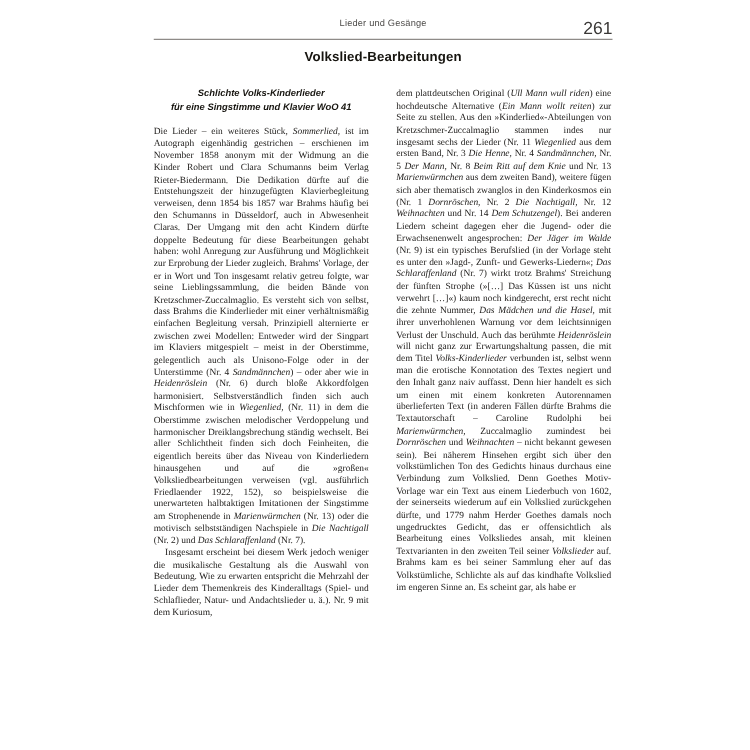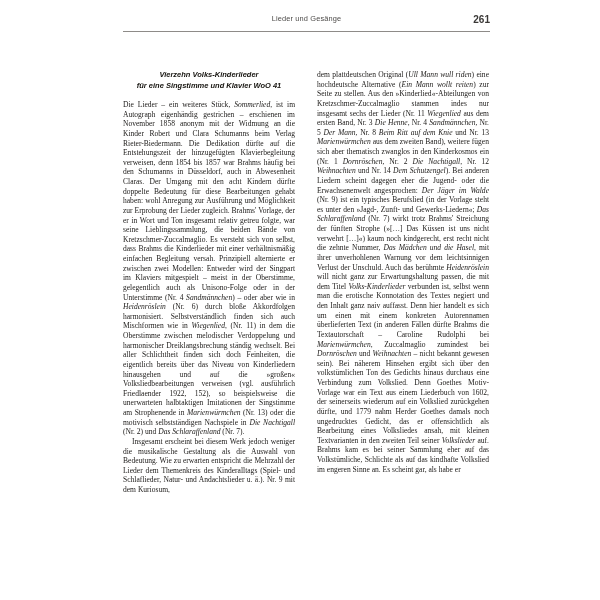--- a/index.html
+++ b/index.html
@@ -43,22 +43,22 @@
     font-size: 7.4px;
     letter-spacing: 0.15px;
     color: #4c4a48;
     white-space: nowrap;
   }
   .rh-folio {
     position: absolute;
     right: 0;
     top: 0;
     font-family: "Liberation Sans", sans-serif;
-    font-size: 10px;
-    font-weight: bold;
+    font-size: 14px;
+    font-weight: normal;
     color: #3a3836;
   }
   .rh-rule {
     position: absolute;
     left: 123px;
     top: 31px;
     width: 367px;
     height: 1px;
     background: #8e8b88;
   }
@@ -130,23 +130,24 @@
 <div class="page">
 
   <div class="running-head">
     <div class="running-head-inner">
       <span class="rh-title">Lieder und Gesänge</span>
       <span class="rh-folio">261</span>
     </div>
   </div>
   <div class="rh-rule"></div>
 
+  <div class="chapter-title">Volkslied-Bearbeitungen</div>
 
   <div class="work-heading">
-    <div>Vierzehn Volks-Kinderlieder</div>
+    <div>Schlichte Volks-Kinderlieder</div>
     <div>für eine Singstimme und Klavier WoO 41</div>
   </div>
 
   <div class="col col-left">
     <p>Die Lieder – ein weiteres Stück, <i>Sommerlied</i>, ist im Autograph eigenhändig gestrichen – erschienen im November 1858 anonym mit der Widmung an die Kinder Robert und Clara Schumanns beim Verlag Rieter-Biedermann. Die Dedikation dürfte auf die Entstehungszeit der hinzugefügten Klavierbegleitung verweisen, denn 1854 bis 1857 war Brahms häufig bei den Schumanns in Düsseldorf, auch in Abwesenheit Claras. Der Umgang mit den acht Kindern dürfte doppelte Bedeutung für diese Bearbeitungen gehabt haben: wohl Anregung zur Ausführung und Möglichkeit zur Erprobung der Lieder zugleich. Brahms' Vorlage, der er in Wort und Ton insgesamt relativ getreu folgte, war seine Lieblingssammlung, die beiden Bände von Kretzschmer-Zuccalmaglio. Es versteht sich von selbst, dass Brahms die Kinderlieder mit einer verhältnismäßig einfachen Begleitung versah. Prinzipiell alternierte er zwischen zwei Modellen: Entweder wird der Singpart im Klaviers mitgespielt – meist in der Oberstimme, gelegentlich auch als Unisono-Folge oder in der Unterstimme (Nr. 4 <i>Sandmännchen</i>) – oder aber wie in <i>Heidenröslein</i> (Nr. 6) durch bloße Akkordfolgen harmonisiert. Selbstverständlich finden sich auch Mischformen wie in <i>Wiegenlied</i>, (Nr. 11) in dem die Oberstimme zwischen melodischer Verdoppelung und harmonischer Dreiklangsbrechung ständig wechselt. Bei aller Schlichtheit finden sich doch Feinheiten, die eigentlich bereits über das Niveau von Kinderliedern hinausgehen und auf die »großen« Volksliedbearbeitungen verweisen (vgl. ausführlich Friedlaender 1922, 152), so beispielsweise die unerwarteten halbtaktigen Imitationen der Singstimme am Strophenende in <i>Marienwürmchen</i> (Nr. 13) oder die motivisch selbstständigen Nachspiele in <i>Die Nachtigall</i> (Nr. 2) und <i>Das Schlaraffenland</i> (Nr. 7).</p>
     <p class="indent">Insgesamt erscheint bei diesem Werk jedoch weniger die musikalische Gestaltung als die Auswahl von Bedeutung. Wie zu erwarten entspricht die Mehrzahl der Lieder dem Themenkreis des Kinderalltags (Spiel- und Schlaflieder, Natur- und Andachtslieder u. ä.). Nr. 9 mit dem Kuriosum,</p>
   </div>
 
   <div class="col col-right">
     <p>dem plattdeutschen Original (<i>Ull Mann wull riden</i>) eine hochdeutsche Alternative (<i>Ein Mann wollt reiten</i>) zur Seite zu stellen. Aus den »Kinderlied«-Abteilungen von Kretzschmer-Zuccalmaglio stammen indes nur insgesamt sechs der Lieder (Nr. 11 <i>Wiegenlied</i> aus dem ersten Band, Nr. 3 <i>Die Henne</i>, Nr. 4 <i>Sandmännchen</i>, Nr. 5 <i>Der Mann</i>, Nr. 8 <i>Beim Ritt auf dem Knie</i> und Nr. 13 <i>Marienwürmchen</i> aus dem zweiten Band), weitere fügen sich aber thematisch zwanglos in den Kinderkosmos ein (Nr. 1 <i>Dornröschen</i>, Nr. 2 <i>Die Nachtigall</i>, Nr. 12 <i>Weihnachten</i> und Nr. 14 <i>Dem Schutzengel</i>). Bei anderen Liedern scheint dagegen eher die Jugend- oder die Erwachsenenwelt angesprochen: <i>Der Jäger im Walde</i> (Nr. 9) ist ein typisches Berufslied (in der Vorlage steht es unter den »Jagd-, Zunft- und Gewerks-Liedern«; <i>Das Schlaraffenland</i> (Nr. 7) wirkt trotz Brahms' Streichung der fünften Strophe (»[…] Das Küssen ist uns nicht verwehrt […]«) kaum noch kindgerecht, erst recht nicht die zehnte Nummer, <i>Das Mädchen und die Hasel</i>, mit ihrer unverhohlenen Warnung vor dem leichtsinnigen Verlust der Unschuld. Auch das berühmte <i>Heidenröslein</i> will nicht ganz zur Erwartungshaltung passen, die mit dem Titel <i>Volks-Kinderlieder</i> verbunden ist, selbst wenn man die erotische Konnotation des Textes negiert und den Inhalt ganz naiv auffasst. Denn hier handelt es sich um einen mit einem konkreten Autorennamen überlieferten Text (in anderen Fällen dürfte Brahms die Textautorschaft – Caroline Rudolphi bei <i>Marienwürmchen</i>, Zuccalmaglio zumindest bei <i>Dornröschen</i> und <i>Weihnachten</i> – nicht bekannt gewesen sein). Bei näherem Hinsehen ergibt sich über den volkstümlichen Ton des Gedichts hinaus durchaus eine Verbindung zum Volkslied. Denn Goethes Motiv-Vorlage war ein Text aus einem Liederbuch von 1602, der seinerseits wiederum auf ein Volkslied zurückgehen dürfte, und 1779 nahm Herder Goethes damals noch ungedrucktes Gedicht, das er offensichtlich als Bearbeitung eines Volksliedes ansah, mit kleinen Textvarianten in den zweiten Teil seiner <i>Volkslieder</i> auf. Brahms kam es bei seiner Sammlung eher auf das Volkstümliche, Schlichte als auf das kindhafte Volkslied im engeren Sinne an. Es scheint gar, als habe er</p>

